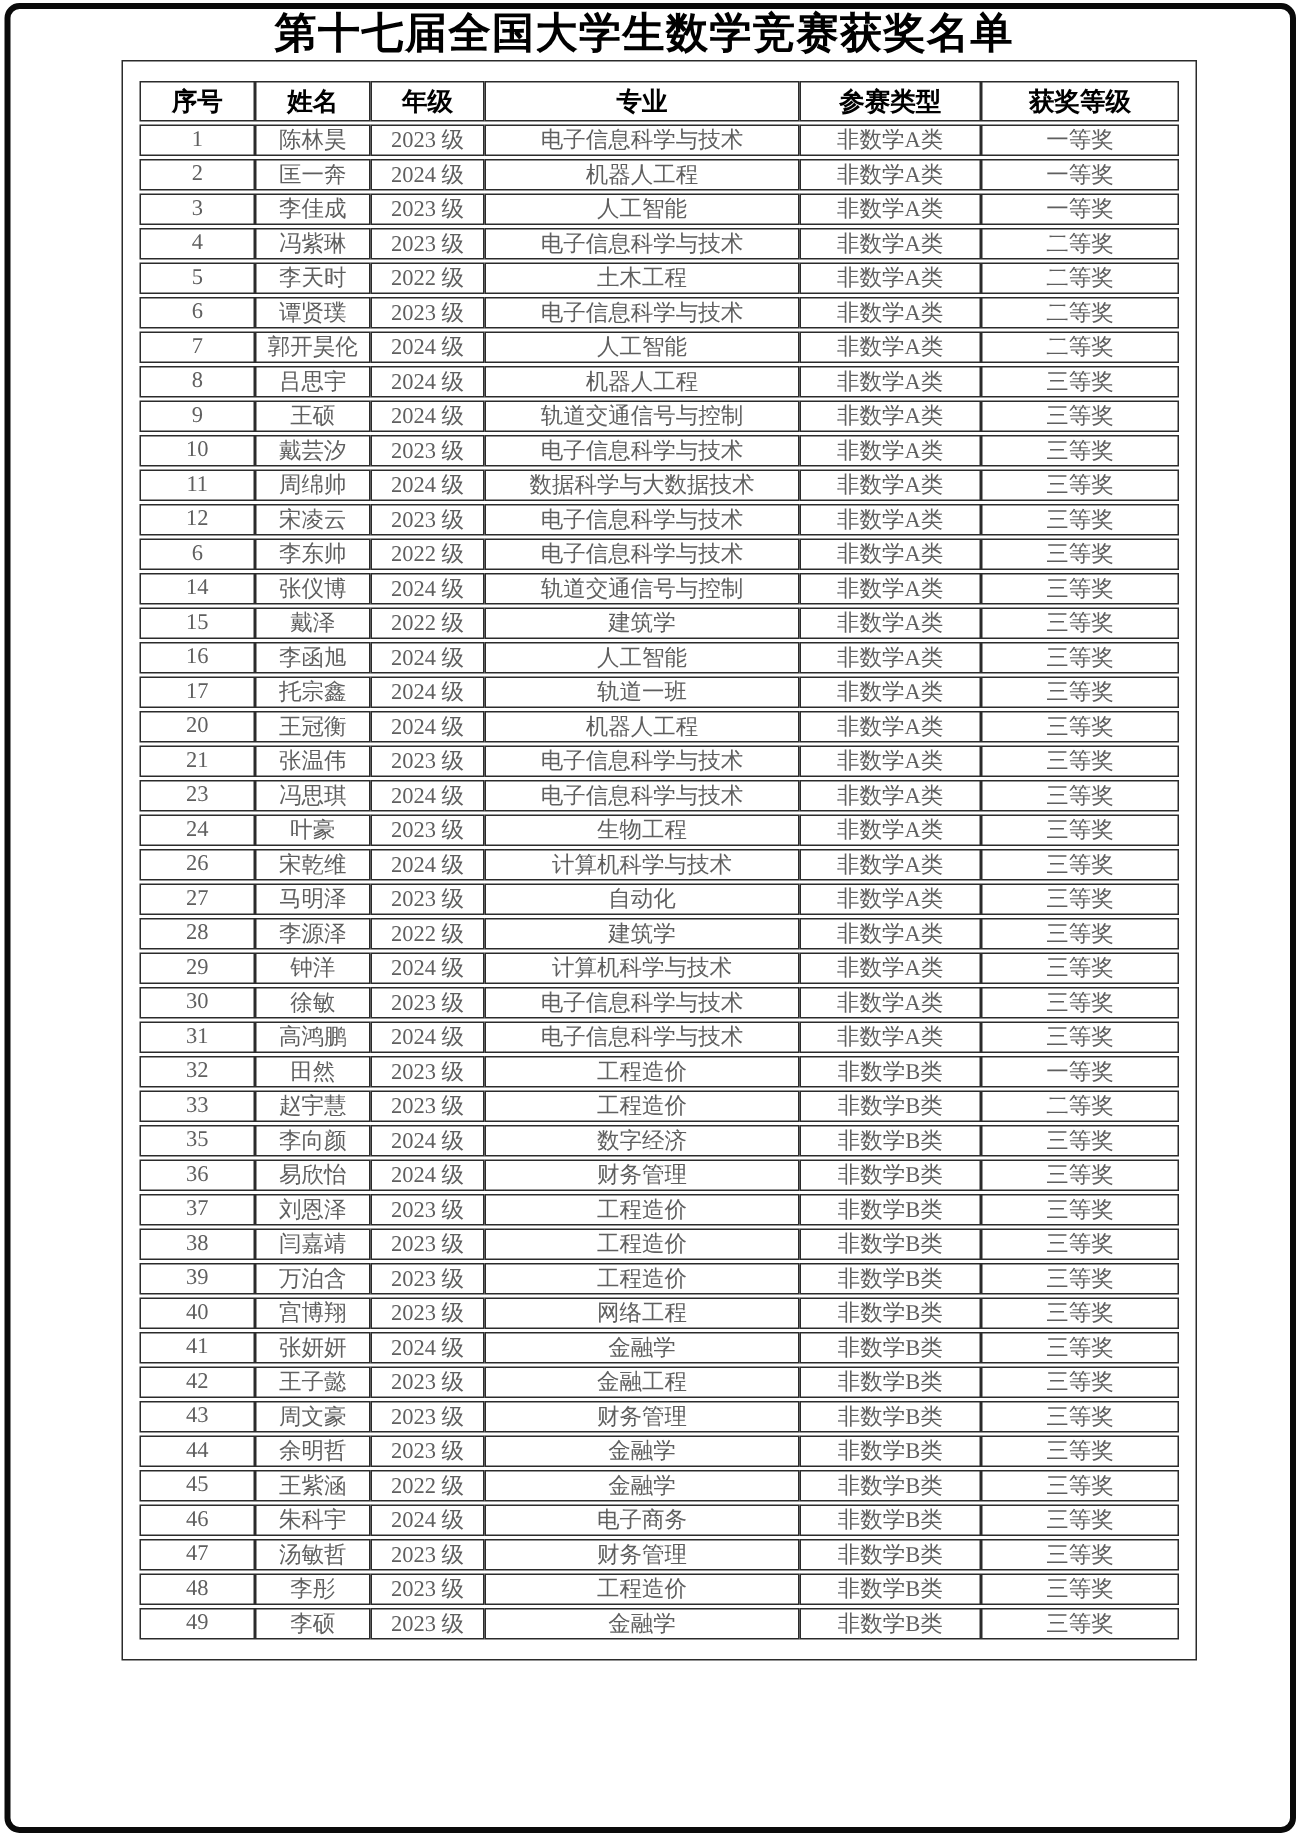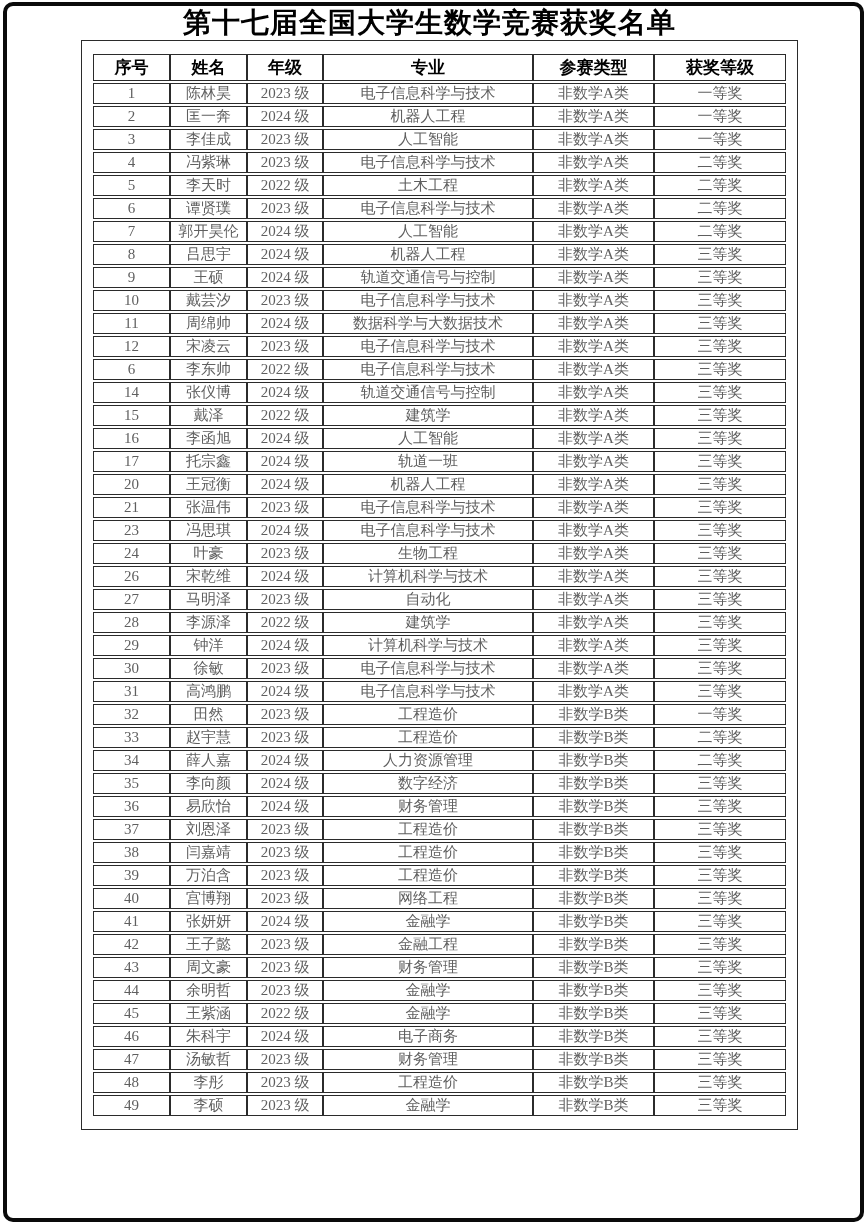--- a/index.html
+++ b/index.html
@@ -336,28 +336,20 @@
           </tr>
           <tr>
             <td>33</td>
             <td>赵宇慧</td>
             <td>2023 级</td>
             <td>工程造价</td>
             <td>非数学B类</td>
             <td>二等奖</td>
           </tr>
           <tr>
-            <td>34</td>
-            <td>薛人嘉</td>
-            <td>2024 级</td>
-            <td>人力资源管理</td>
-            <td>非数学B类</td>
-            <td>二等奖</td>
-          </tr>
-          <tr>
             <td>35</td>
             <td>李向颜</td>
             <td>2024 级</td>
             <td>数字经济</td>
             <td>非数学B类</td>
             <td>三等奖</td>
           </tr>
           <tr>
             <td>36</td>
             <td>易欣怡</td>

